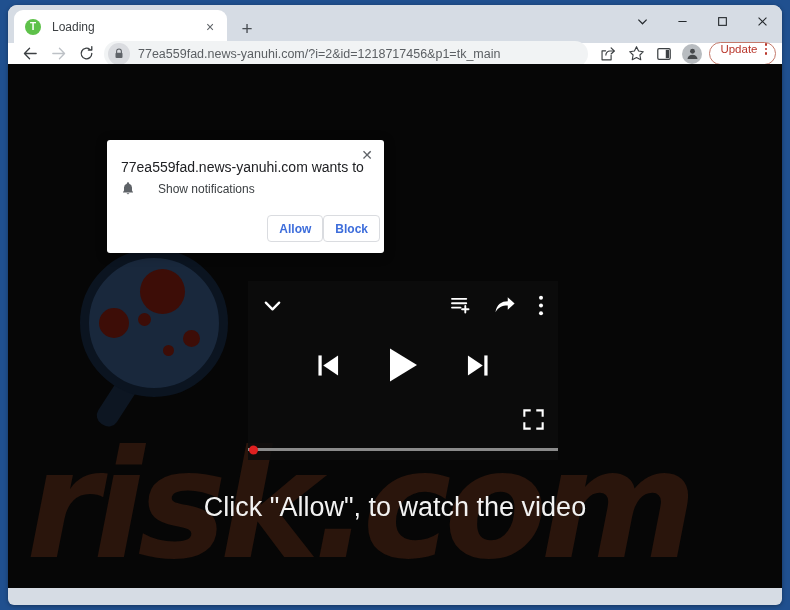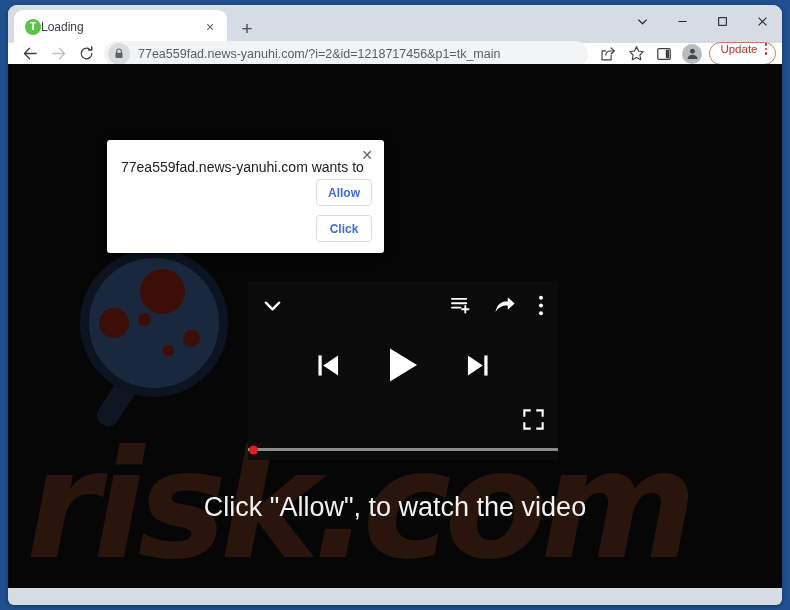--- a/index.html
+++ b/index.html
@@ -52,20 +52,21 @@
     font-size: 10px;
     font-weight: bold;
     display: flex;
     align-items: center;
     justify-content: center;
     flex: 0 0 auto;
     line-height: 1;
   }
   #tab-title {
     flex: 1 1 auto;
+    margin-left: 11px;
     font-size: 12px;
     color: #3c4043;
     white-space: nowrap;
     overflow: hidden;
   }
   #tab-close {
     width: 18px; height: 18px;
     display: flex; align-items: center; justify-content: center;
     color: #5f6368;
     font-size: 14px;
@@ -341,24 +342,22 @@
     align-items: center;
   }
   #bell-icon { color: #5f6368; display: flex; width: 20px; }
   #bubble-row-label {
     margin-left: 17px;
     font-size: 12px;
     color: #3c4043;
   }
   #bubble-actions {
     position: absolute;
-    right: 12px; bottom: 11px;
-    display: flex;
-    gap: 9px;
-    flex-direction: column;
+    right: 4px; bottom: 11px;
+    display: flex;
   }
   .bubble-btn {
     min-width: 56px;
     height: 27px;
     padding: 0 11px;
     border: 1px solid #dadce0;
     border-radius: 4px;
     background: #fff;
     color: #3d6ddb;
     font-size: 12px;
@@ -555,21 +554,30 @@
         <div id="player-progress">
           <div id="player-progress-dot"></div>
         </div>
       </div>
 
       <div id="headline">Click "Allow", to watch the video</div>
 
       <div id="notification-bubble">
         <div id="bubble-close">✕</div>
         <div id="bubble-title">77ea559fad.news-yanuhi.com wants to</div>
+        <div id="bubble-row">
+          <span id="bell-icon">
+            <svg width="14" height="15" viewBox="0 0 14 15">
+              <path d="M7 1.2 a1.15 1.15 0 0 1 1.15 1.15 v.45 A3.9 3.9 0 0 1 11 6.4 v3 l1.2 2 H1.8 l1.2-2 v-3 a3.9 3.9 0 0 1 2.85-3.6 v-.45 A1.15 1.15 0 0 1 7 1.2 Z" fill="currentColor"></path>
+              <path d="M5.6 12.2 a1.45 1.45 0 0 0 2.8 0 Z" fill="currentColor"></path>
+            </svg>
+          </span>
+          <span id="bubble-row-label">Show notifications</span>
+        </div>
         <div id="bubble-actions">
           <button class="bubble-btn">Allow</button>
-          <button class="bubble-btn">Click</button>
+          <button class="bubble-btn">Block</button>
         </div>
       </div>
 
     </div>
   </div>
 </div>
 
 </body></html>

